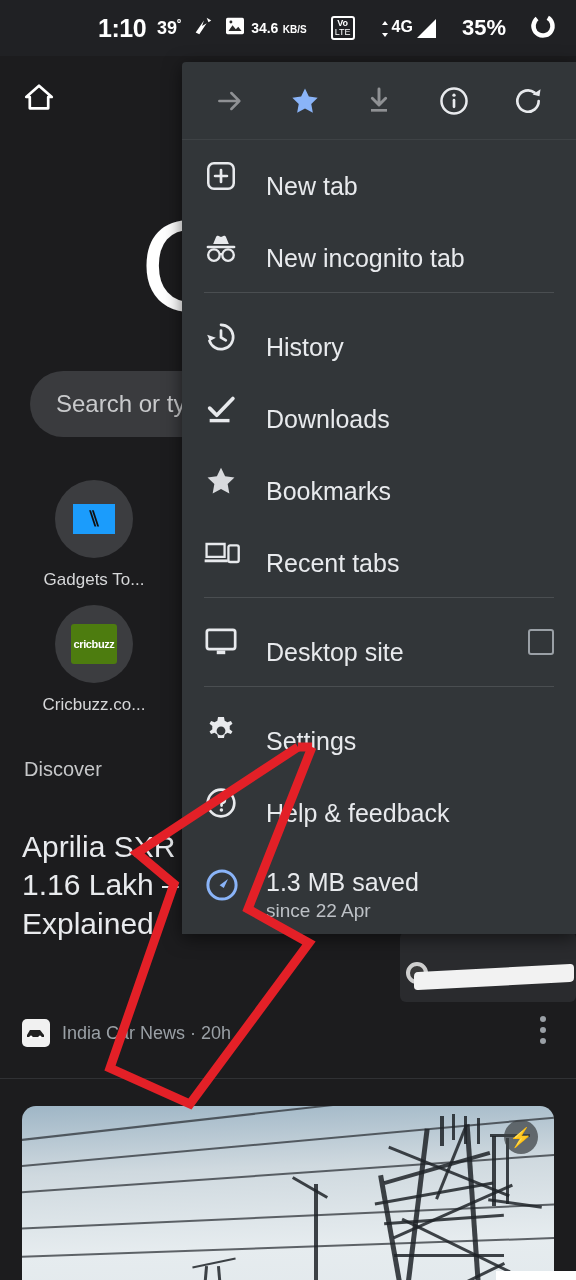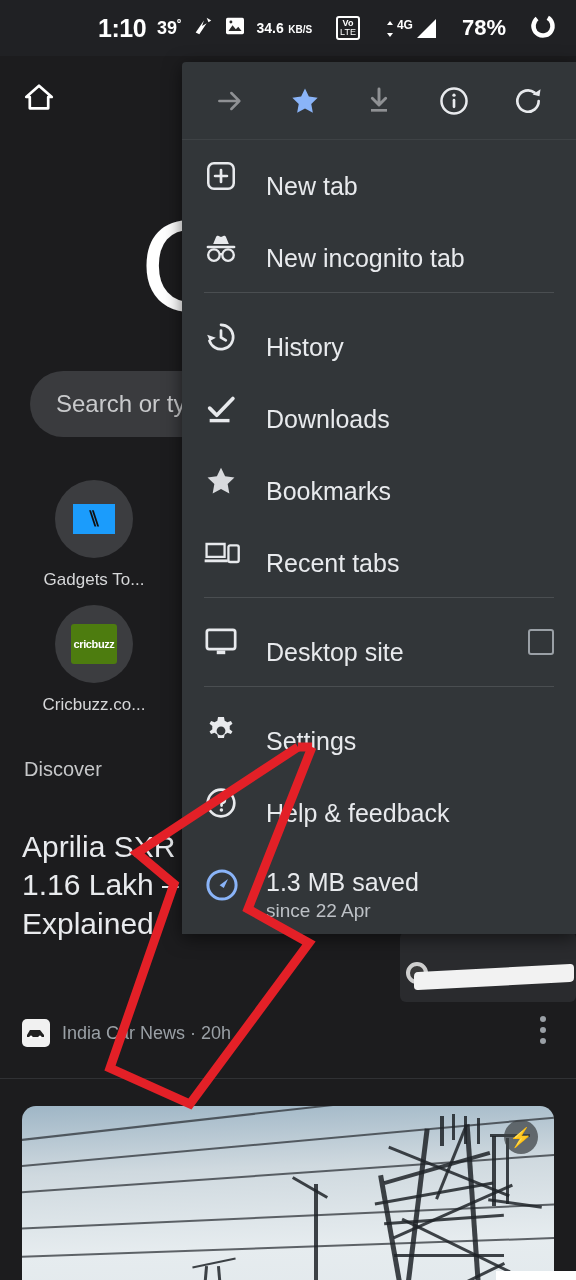--- a/index.html
+++ b/index.html
@@ -244,26 +244,26 @@
       </span>
       <span class="volte-box">
         <span class="a">Vo</span>
         <span class="b">LTE</span>
       </span>
       <span style="display:flex;align-items:flex-end;gap:1px;">
         <svg width="12" height="20" viewBox="0 0 12 20">
             <path d="M6 2 L3 6 L9 6 Z" fill="#fff"></path>
             <path d="M6 18 L3 14 L9 14 Z" fill="#fff"></path>
           </svg>
-        <span style="font-size:12px;font-weight:bold;align-self:flex-start;">4G</span>
+        <span style="font-size:16px;font-weight:bold;align-self:flex-start;">4G</span>
         <svg width="24" height="21" viewBox="0 0 24 21">
             <path d="M22 1 L22 20 L3 20 Z" fill="#fff"></path>
           </svg>
       </span>
-      <span class="sb-pct">78%</span>
+      <span class="sb-pct">35%</span>
       <span>
         <svg width="26" height="26" viewBox="0 0 26 26">
             <circle cx="13" cy="13" r="9.5" fill="none" stroke="#fff" stroke-width="4.5" stroke-dasharray="48 12" transform="rotate(-60 13 13)"></circle>
           </svg>
       </span>
     </div>
   </div>
 
   <div id="page">
 

